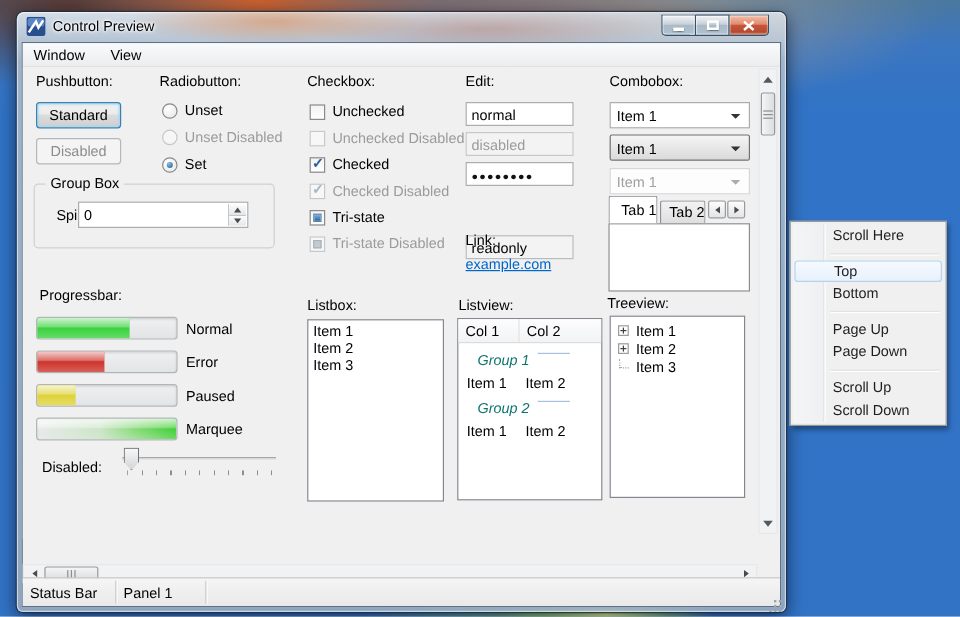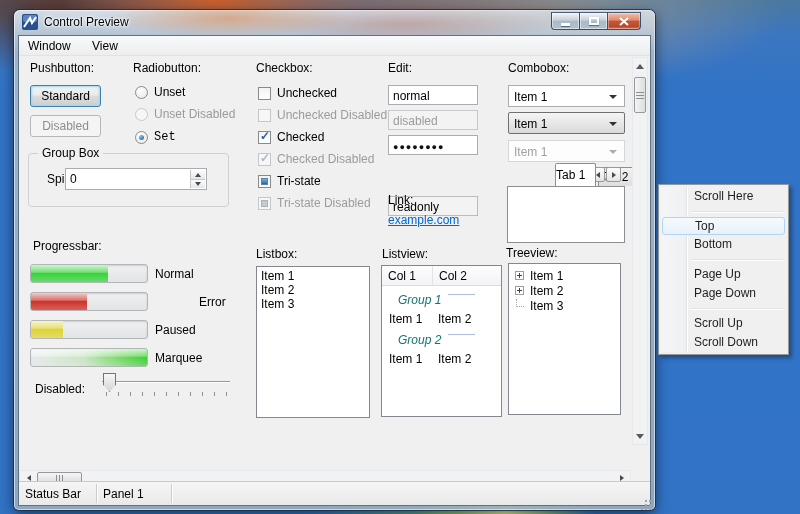--- a/index.html
+++ b/index.html
@@ -108,21 +108,21 @@
   
   .combo { position:absolute; left:489px; width:117px; height:22px; border:1px solid #a9acb1;
     background:#fff; padding:4px 0 0 5px; }
   .combo .arr { position:absolute; right:7px; top:9px; width:0; height:0;
     border-left:4px solid transparent; border-right:4px solid transparent; border-top:4px solid #333; }
   .combo.c2 { border:1px solid #707070; border-radius:2px; background:linear-gradient(#f5f5f5,#dadada); }
   .combo.c3 { border-color:#d5d8da; background:#fdfdfd; color:#a0a0a0; }
   .combo.c3 .arr { border-top-color:#aaadb0; }
 
   
-  .tab { position:absolute; text-align:left; border:1px solid #8c8e94; border-bottom:none; border-radius:2px 2px 0 0;margin-left:48px; }
+  .tab { position:absolute; text-align:right; border:1px solid #8c8e94; border-bottom:none; border-radius:2px 2px 0 0; }
   .tab.t1 { left:488px; top:107px; width:41px; height:23px; background:#fff; z-index:3; padding-top:4px; }
   .tab.t2 { left:531px; top:111px; width:38px; height:19px; background:linear-gradient(#f3f3f3,#dedede); padding-top:2px; }
   .tab-arrow { position:absolute; top:111px; width:15px; height:15px; border:1px solid #9a9a9a;
     background:linear-gradient(#fdfdfd,#e2e4e6); display:flex; align-items:center; justify-content:center; border-radius:2px; }
   .ta-l { left:571px; } .ta-r { left:587px; }
   .tri-l { width:0; height:0; border-top:3px solid transparent; border-bottom:3px solid transparent; border-right:4px solid #4a4a4a; }
   .tri-r { width:0; height:0; border-top:3px solid transparent; border-bottom:3px solid transparent; border-left:4px solid #4a4a4a; }
   .tabpage { position:absolute; left:488px; top:130px; width:118px; height:57px; background:#fff; border:1px solid #8c8e94; z-index:2; }
 
   
@@ -244,21 +244,21 @@
         <div class="pbtn dis">Disabled</div>
 
         <div class="radio-row" style="top:29px;">
           <span class="rad"></span>
           <span>Unset</span>
         </div>
         <div class="radio-row" style="top:51px;">
           <span class="rad dis"></span>
           <span class="dis-t">Unset Disabled</span>
         </div>
-        <div class="radio-row" style="top:74px;font-family:Liberation Mono, monospace;">
+        <div class="radio-row" style="top:74px;">
           <span class="rad sel"></span>
           <span>Set</span>
         </div>
 
         <div class="groupbox"></div>
         <span class="lbl gb-label">Group Box</span>
         <span class="lbl" style="left:28px; top:116px;">Spinner:</span>
         <div class="spinner">
           <span class="spin-val">0</span>
           <div class="spin-btns">
@@ -327,21 +327,21 @@
         <div class="tabpage"></div>
 
         <span class="lbl" style="left:14px; top:183px;">Progressbar:</span>
         <div class="pg-track" style="top:208px;">
           <div class="pg-fill" style="width: 66%; background: rgb(58, 210, 62);"></div>
         </div>
         <span class="lbl pg-lab" style="top:211px;">Normal</span>
         <div class="pg-track" style="top:236px;">
           <div class="pg-fill" style="width: 48%; background: rgb(205, 52, 43);"></div>
         </div>
-        <span class="lbl pg-lab" style="top:239px;margin-left:44px;">Error</span>
+        <span class="lbl pg-lab" style="top:239px;">Error</span>
         <div class="pg-track" style="top:264px;">
           <div class="pg-fill" style="width: 28%; background: rgb(222, 211, 58);"></div>
         </div>
         <span class="lbl pg-lab" style="top:267px;">Paused</span>
         <div class="pg-track" style="top:292px;">
           <div class="pg-fill marquee" style="width: 100%;"></div>
         </div>
         <span class="lbl pg-lab" style="top:295px;">Marquee</span>
 
         <span class="lbl" style="left:16px; top:326px;">Disabled:</span>

